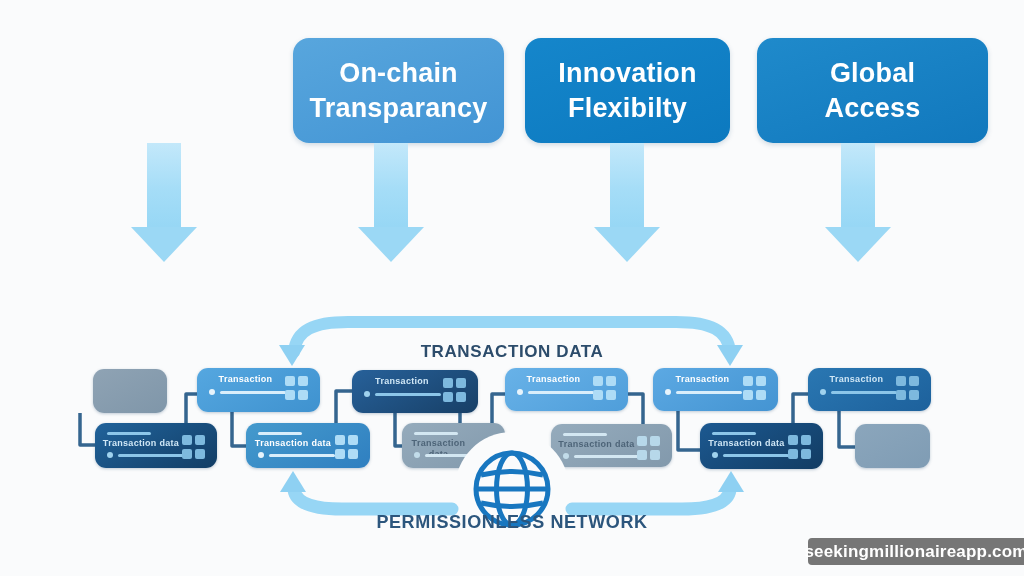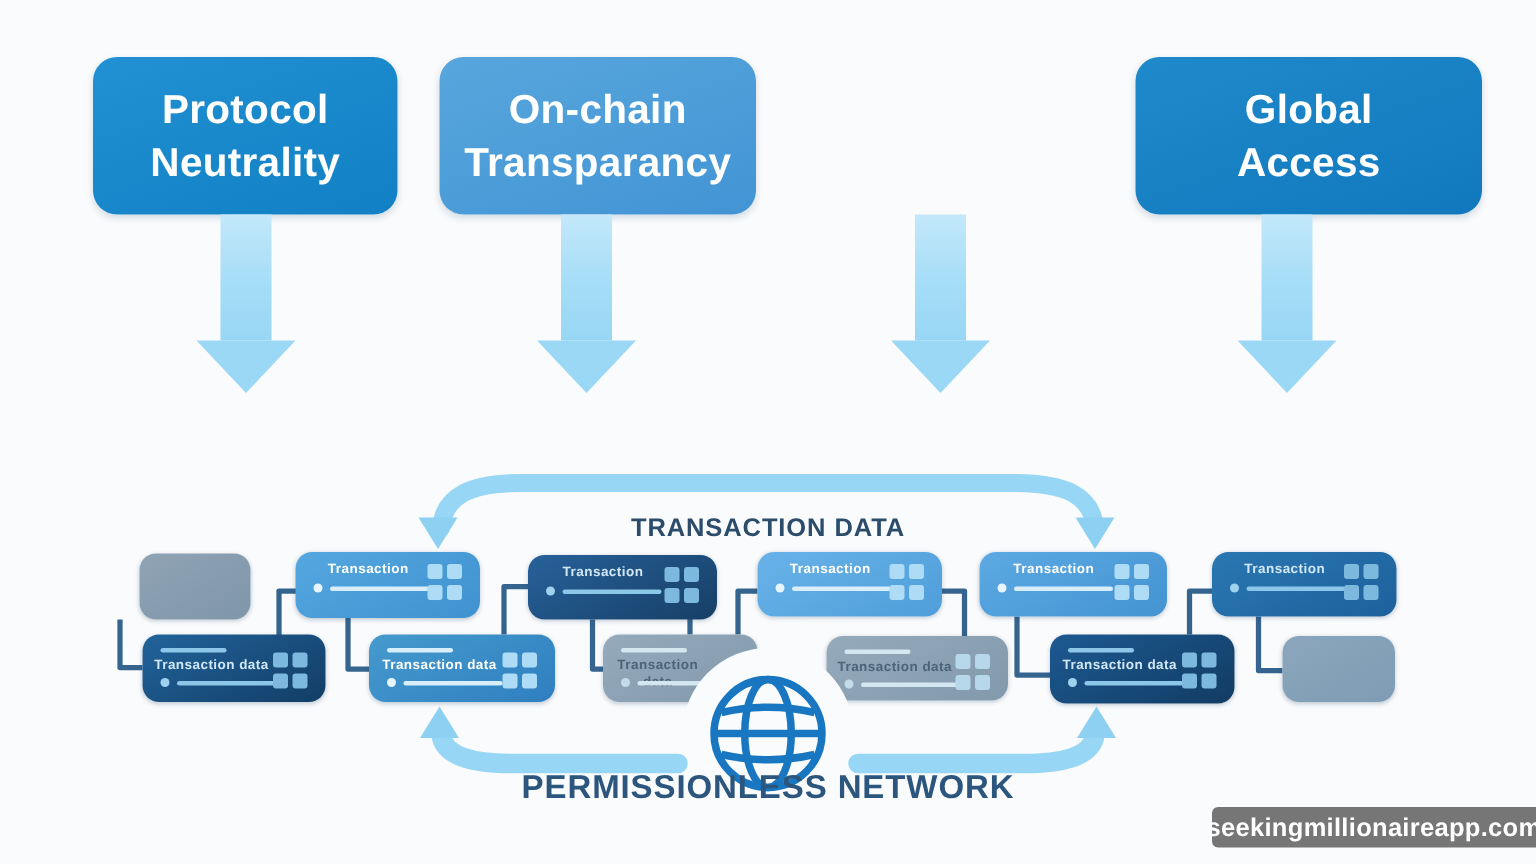--- a/index.html
+++ b/index.html
@@ -49,21 +49,21 @@
   .tone-gray .dot{background:#c2dcea;}
   .tone-gray .sq{background:#b7d8ea;}
 
   
   svg.layer{position:absolute;left:0;top:0;}
   #under{z-index:1;} #blocks-layer{position:absolute;left:0;top:0;width:1024px;height:468px;z-index:2;}
   #over{z-index:3;}
   .net-label{position:absolute;left:0;width:1024px;text-align:center;font-weight:bold;
     letter-spacing:0.6px;z-index:4;}
   #label-top{top:342px;font-size:17px;}
-  #label-bottom{top:512px;font-size:22px;}
+  #label-bottom{top:512px;font-size:18px;}
   #features-layer{position:absolute;left:0;top:0;width:1024px;height:280px;z-index:4;}
 
   
   #watermark{position:absolute;left:808px;top:538px;width:216px;height:27px;z-index:5;
     background:#767676;color:#ffffff;font-weight:bold;font-size:17px;
     display:flex;align-items:center;justify-content:center;
     border-radius:4px 0 0 4px;letter-spacing:0.2px;}
 </style>
 </head>
 <body>
@@ -235,36 +235,36 @@
     <g fill="none" stroke-width="5" stroke="#1877c0">
       <circle cx="512" cy="489" r="36"></circle>
       <ellipse cx="512" cy="489" rx="15.5" ry="36"></ellipse>
       <line x1="476" y1="489" x2="548" y2="489"></line>
       <path d="M 481 475 Q 512 468 543 475"></path>
       <path d="M 481 503 Q 512 510 543 503"></path>
     </g>
   </svg>
 
   <div id="features-layer">
-      <div class="feature" style="left: 62px; width: 203px; background: linear-gradient(160deg, rgb(33, 145, 211), rgb(18, 128, 196));">
-        <div class="flabel">Protocol
-Neutrality</div>
-      </div>
       <div class="down-arrow" style="left: 131px;">
         <span class="shaft"></span>
         <span class="head"></span>
       </div>
       <div class="feature" style="left: 293px; width: 211px; background: linear-gradient(160deg, rgb(88, 166, 221), rgb(66, 148, 212));">
         <div class="flabel">On-chain
 Transparancy</div>
       </div>
       <div class="down-arrow" style="left: 358px;">
         <span class="shaft"></span>
         <span class="head"></span>
       </div>
+      <div class="feature" style="left: 525px; width: 205px; background: linear-gradient(160deg, rgb(21, 134, 203), rgb(12, 121, 191));">
+        <div class="flabel">Innovation
+Flexibilty</div>
+      </div>
       <div class="down-arrow" style="left: 594px;">
         <span class="shaft"></span>
         <span class="head"></span>
       </div>
       <div class="feature" style="left: 757px; width: 231px; background: linear-gradient(160deg, rgb(31, 138, 203), rgb(17, 120, 189));">
         <div class="flabel">Global
 Access</div>
       </div>
       <div class="down-arrow" style="left: 825px;">
         <span class="shaft"></span>

